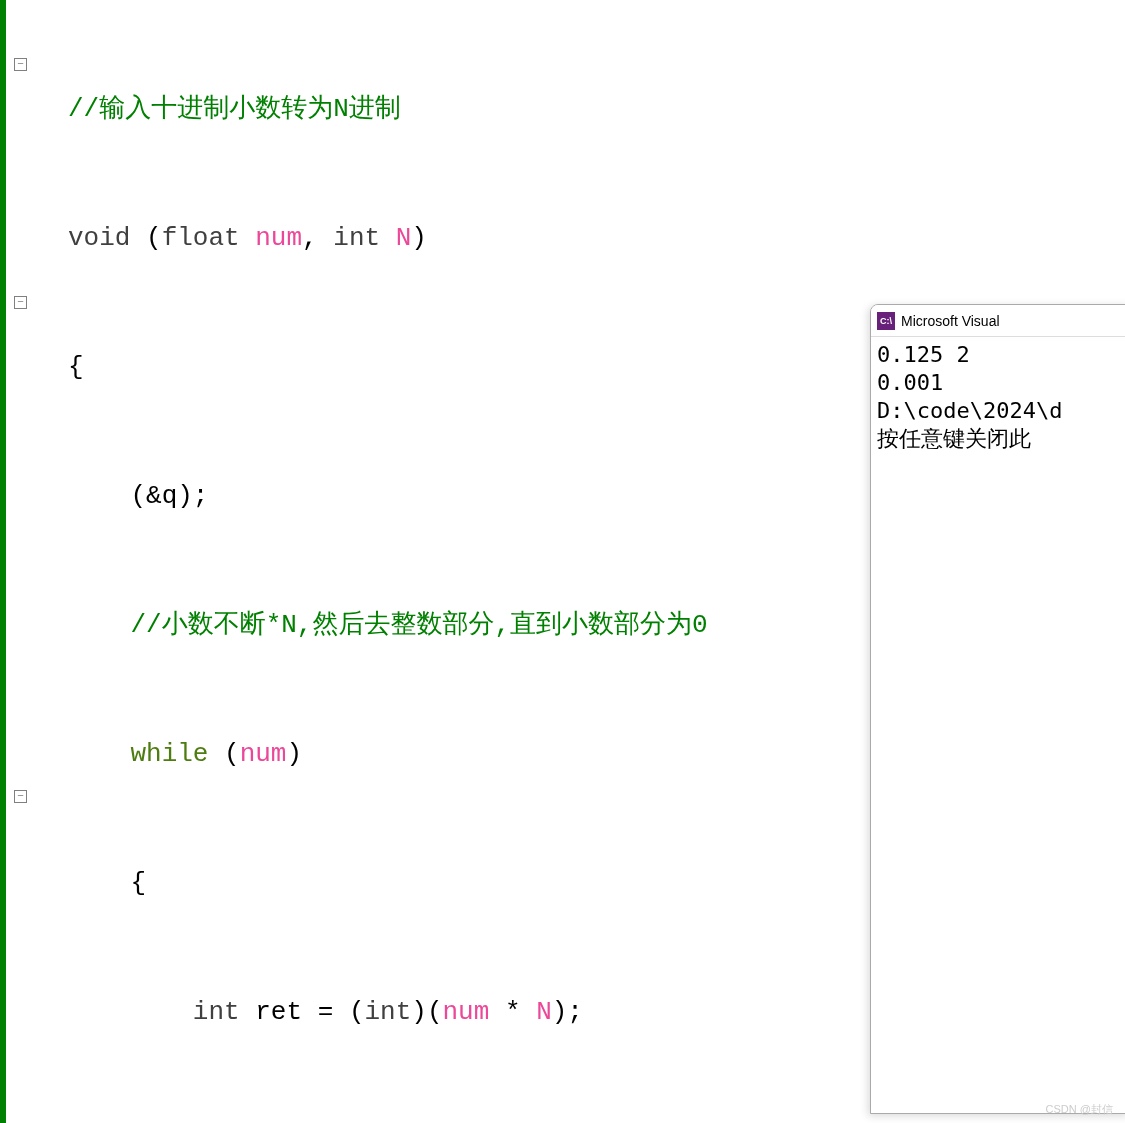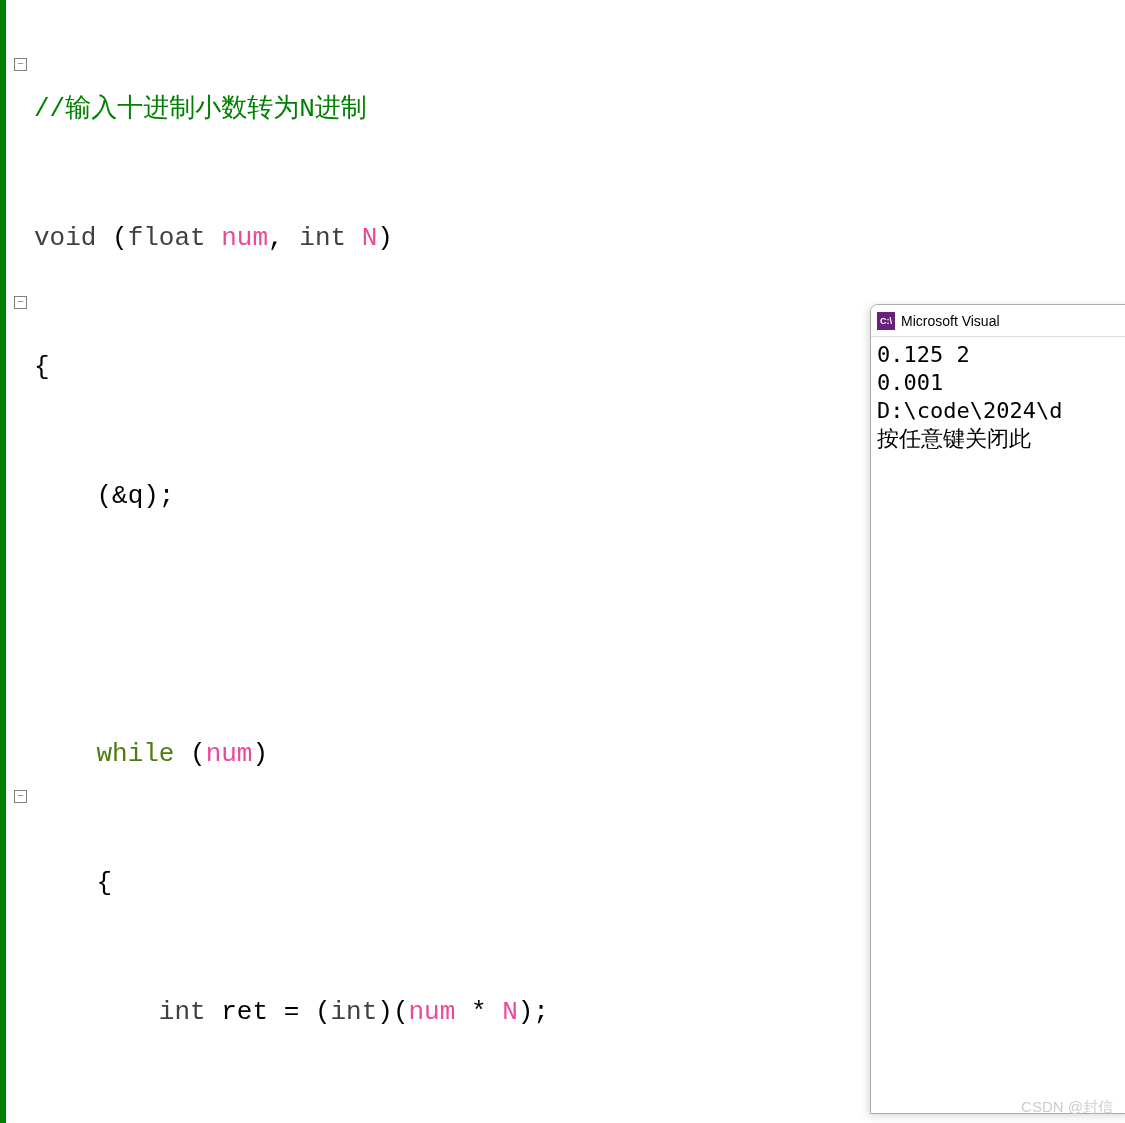--- a/index.html
+++ b/index.html
@@ -42,21 +42,21 @@
       line-height: 1;
       color: #808080;
     }
     .fold-box::before { content: "−"; }
     .code-area {
       flex: 1;
       white-space: pre;
       line-height: 43px;
       padding-top: 2px;
     }
-    .line { height: 43px; display: flex; align-items: center; }
+    .line { height: 43px; display: flex; align-items: center; margin-left: 34px; }
     .comment { color: #008000; }
     .keyword { color: #404040; }
     .keyword-purple { color: #4d7c0f; }
     .type-link { color: #0000ff; text-decoration: underline; }
     .func { color: #74531f; }
     .param { color: #ec4899; }
     .plain { color: #000000; }
     
     .console-window {
       position: absolute;
@@ -98,41 +98,41 @@
       line-height: 28px;
       padding: 4px 6px;
       white-space: pre;
       color: #000000;
       background: #ffffff;
     }
     .watermark {
       position: absolute;
       bottom: 6px;
       right: 12px;
-      font-size: 15px;
+      font-size: 11px;
       color: #cccccc;
       font-family: sans-serif;
     }
   </style>
 </head>
 <body>
 
 <div class="editor">
   <div class="green-bar"></div>
   <div class="gutter">
     <div class="fold-box" style="top:58px;"></div>
     <div class="fold-box" style="top:296px;"></div>
     <div class="fold-box" style="top:790px;"></div>
   </div>
   <div class="code-area">
     <div class="line"><span class="comment">//输入十进制小数转为N进制</span></div>
     <div class="line"><span class="keyword">void</span><span class="plain"> </span><span class="plain">(</span><span class="keyword">float</span><span class="plain"> </span><span class="param">num</span><span class="plain">, </span><span class="keyword">int</span><span class="plain"> </span><span class="param">N</span><span class="plain">)</span></div>
     <div class="line"><span class="plain">{</span></div>
     <div class="line"><span class="plain">    </span><span class="plain">(&amp;q);</span></div>
-    <div class="line"><span class="plain">    </span></div>
+    <div class="line"><span class="plain">    </span><span class="comment">//小数不断*N,然后去整数部分,直到小数部分为0</span></div>
     <div class="line"><span class="plain">    </span><span class="keyword-purple">while</span><span class="plain"> </span><span class="plain">(</span><span class="param">num</span><span class="plain">)</span></div>
     <div class="line"><span class="plain">    {</span></div>
     <div class="line"><span class="plain">        </span><span class="keyword">int</span><span class="plain"> </span><span class="plain">ret</span><span class="plain"> = </span><span class="plain">(</span><span class="keyword">int</span><span class="plain">)(</span><span class="param">num</span><span class="plain"> * </span><span class="param">N</span><span class="plain">);</span></div>
     
     
     
     
     
     
     

